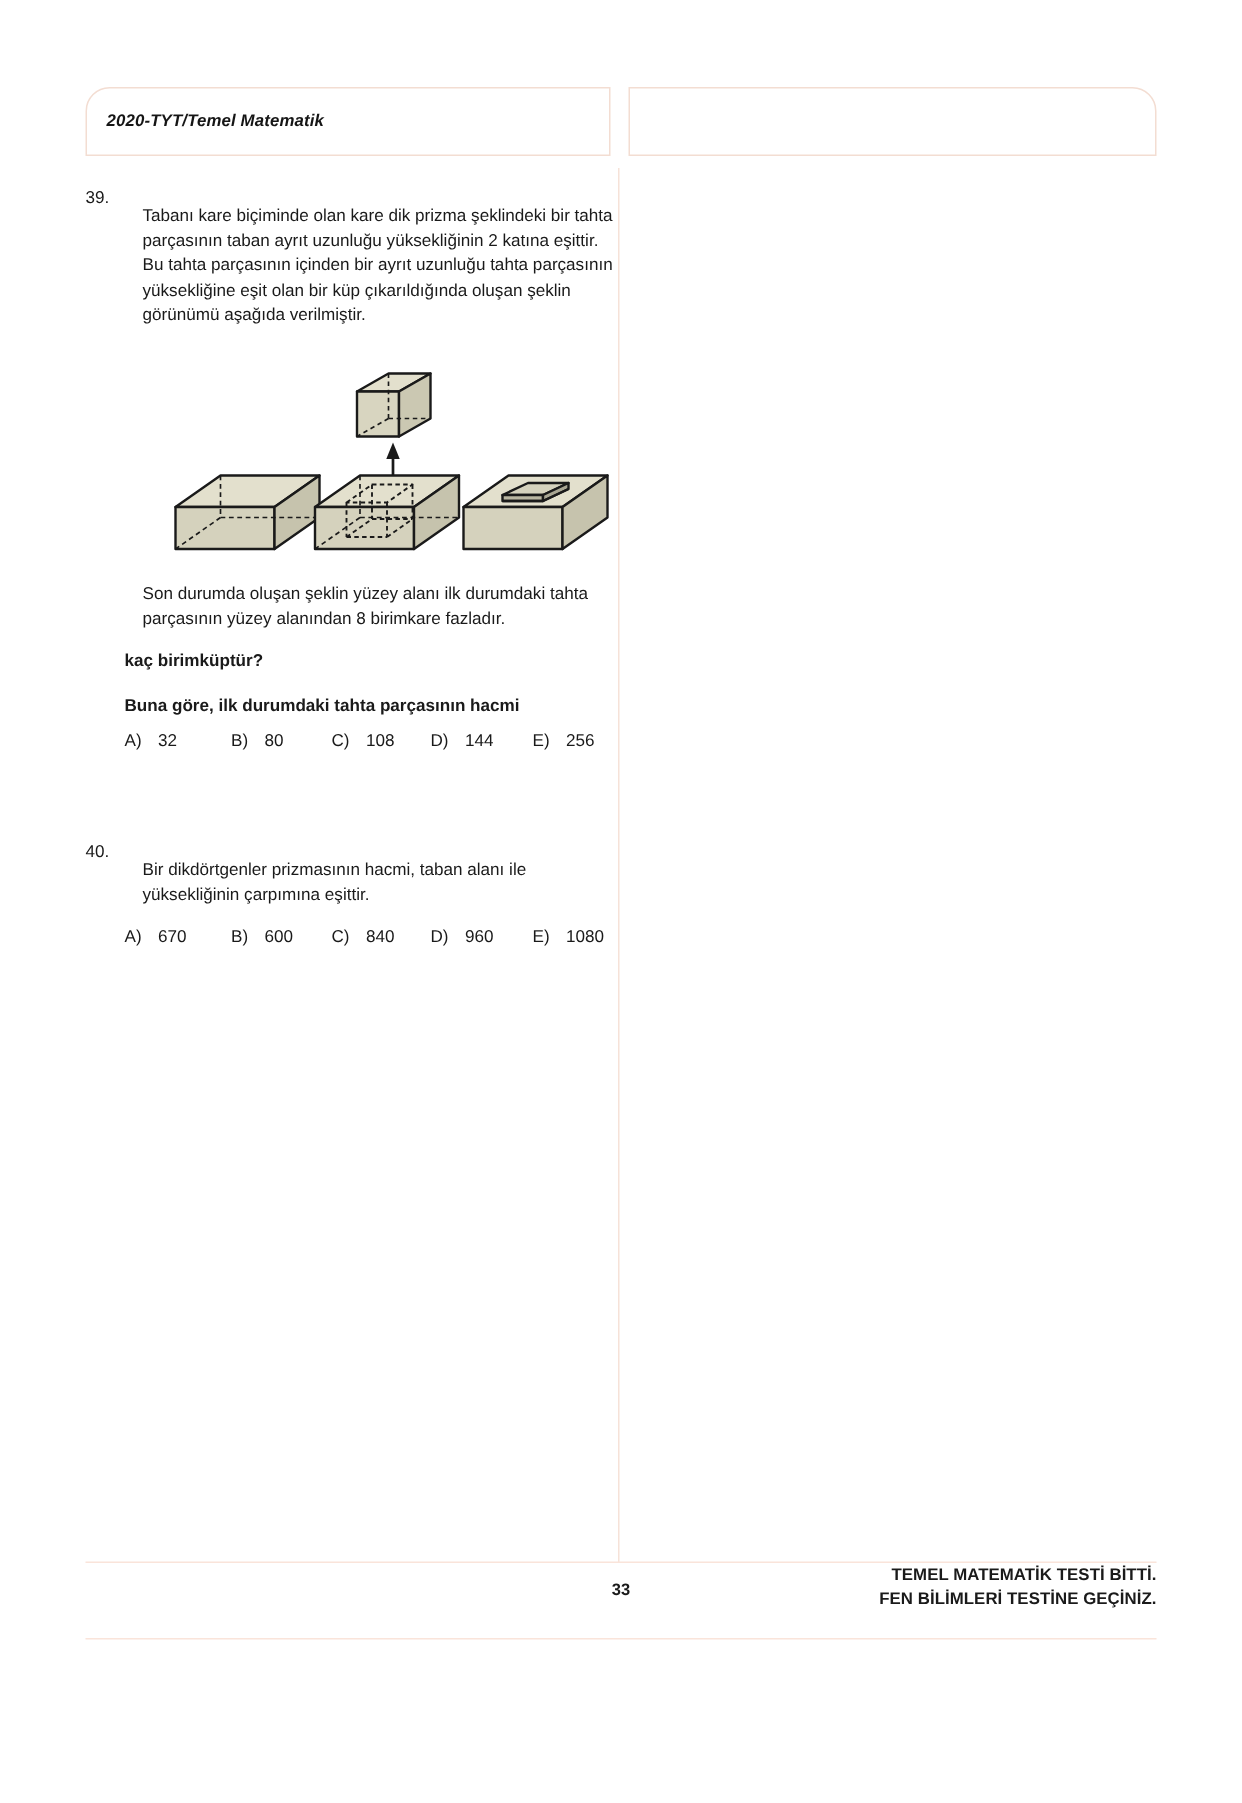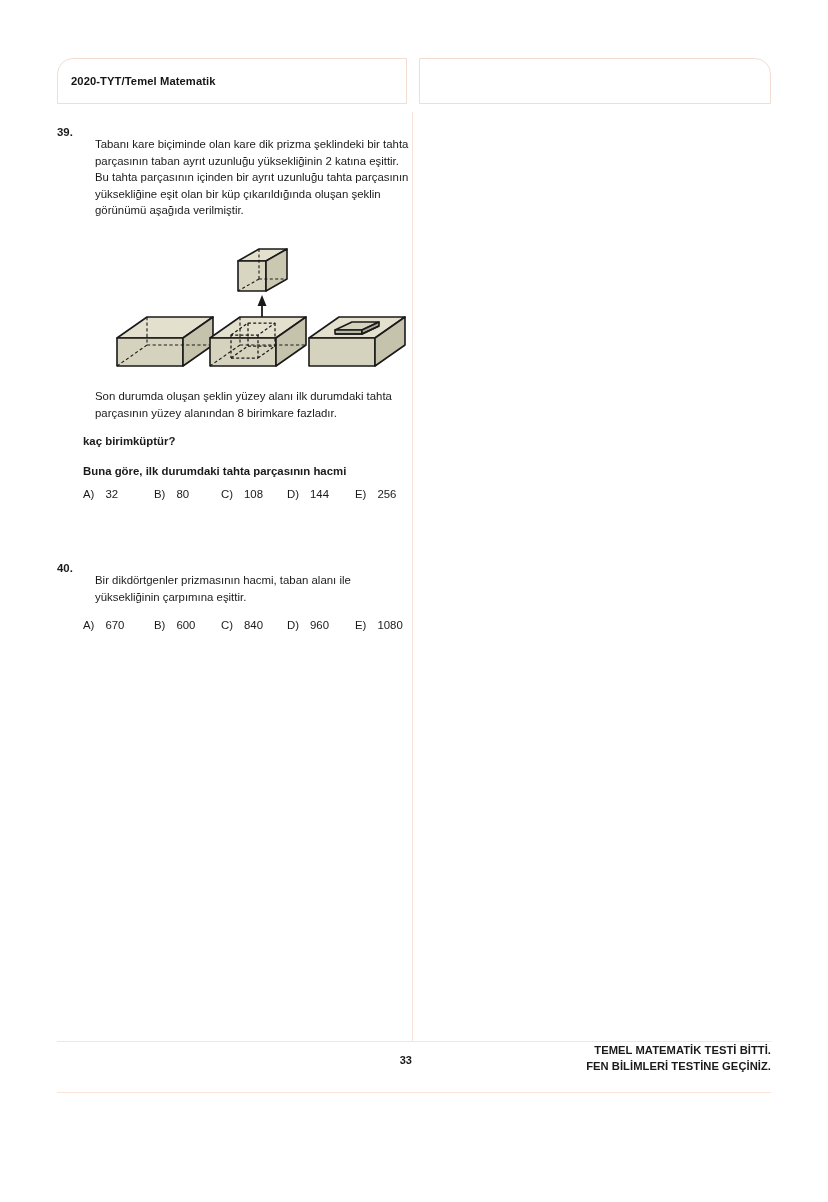--- a/index.html
+++ b/index.html
@@ -32,20 +32,21 @@
     background: #ffffff;
     display: flex;
     align-items: center;
   }
   .hdr-left-text {
     padding-left: 13px;
     font-size: 11.2px;
     font-weight: bold;
     letter-spacing: 0.1px;
     color: #151515;
+    font-style: italic;
   }
   .hdr-right {
     position: absolute;
     left: 419px; top: 58px;
     width: 352px; height: 46px;
     border: 1.3px solid #f3ddd2;
     border-top-right-radius: 16px;
     background: #ffffff;
   }
 
@@ -65,23 +66,23 @@
     background: #fae4da;
   }
   .foot-rule-bottom {
     position: absolute;
     left: 57px; top: 1092px;
     width: 714px; height: 1.3px;
     background: #fae4da;
   }
   .page-number {
     position: absolute;
-    left: 376px; top: 1054px;
+    left: 396px; top: 1054px;
     width: 36px;
-    text-align: right;
+    text-align: center;
     font-size: 11px;
     font-weight: bold;
   }
   .foot-note {
     position: absolute;
     right: 57px; top: 1043px;
     text-align: right;
     font-size: 11.2px;
     font-weight: bold;
     line-height: 15.5px;
@@ -96,21 +97,21 @@
     width: 350px;
   }
   #q39 { top: 124px; }
   #q40 { top: 560px; }
 
   .q-row { display: flex; }
   .q-num {
     width: 26px;
     flex: none;
     font-size: 11.4px;
-    font-weight: bold;
+    font-weight: normal;
     line-height: 16.6px;
     padding-top: 0px;
   }
   .q-body { flex: 1; }
 
   .q-text {
     font-size: 11.4px;
     line-height: 16.6px;
     margin: 12px;
   }

